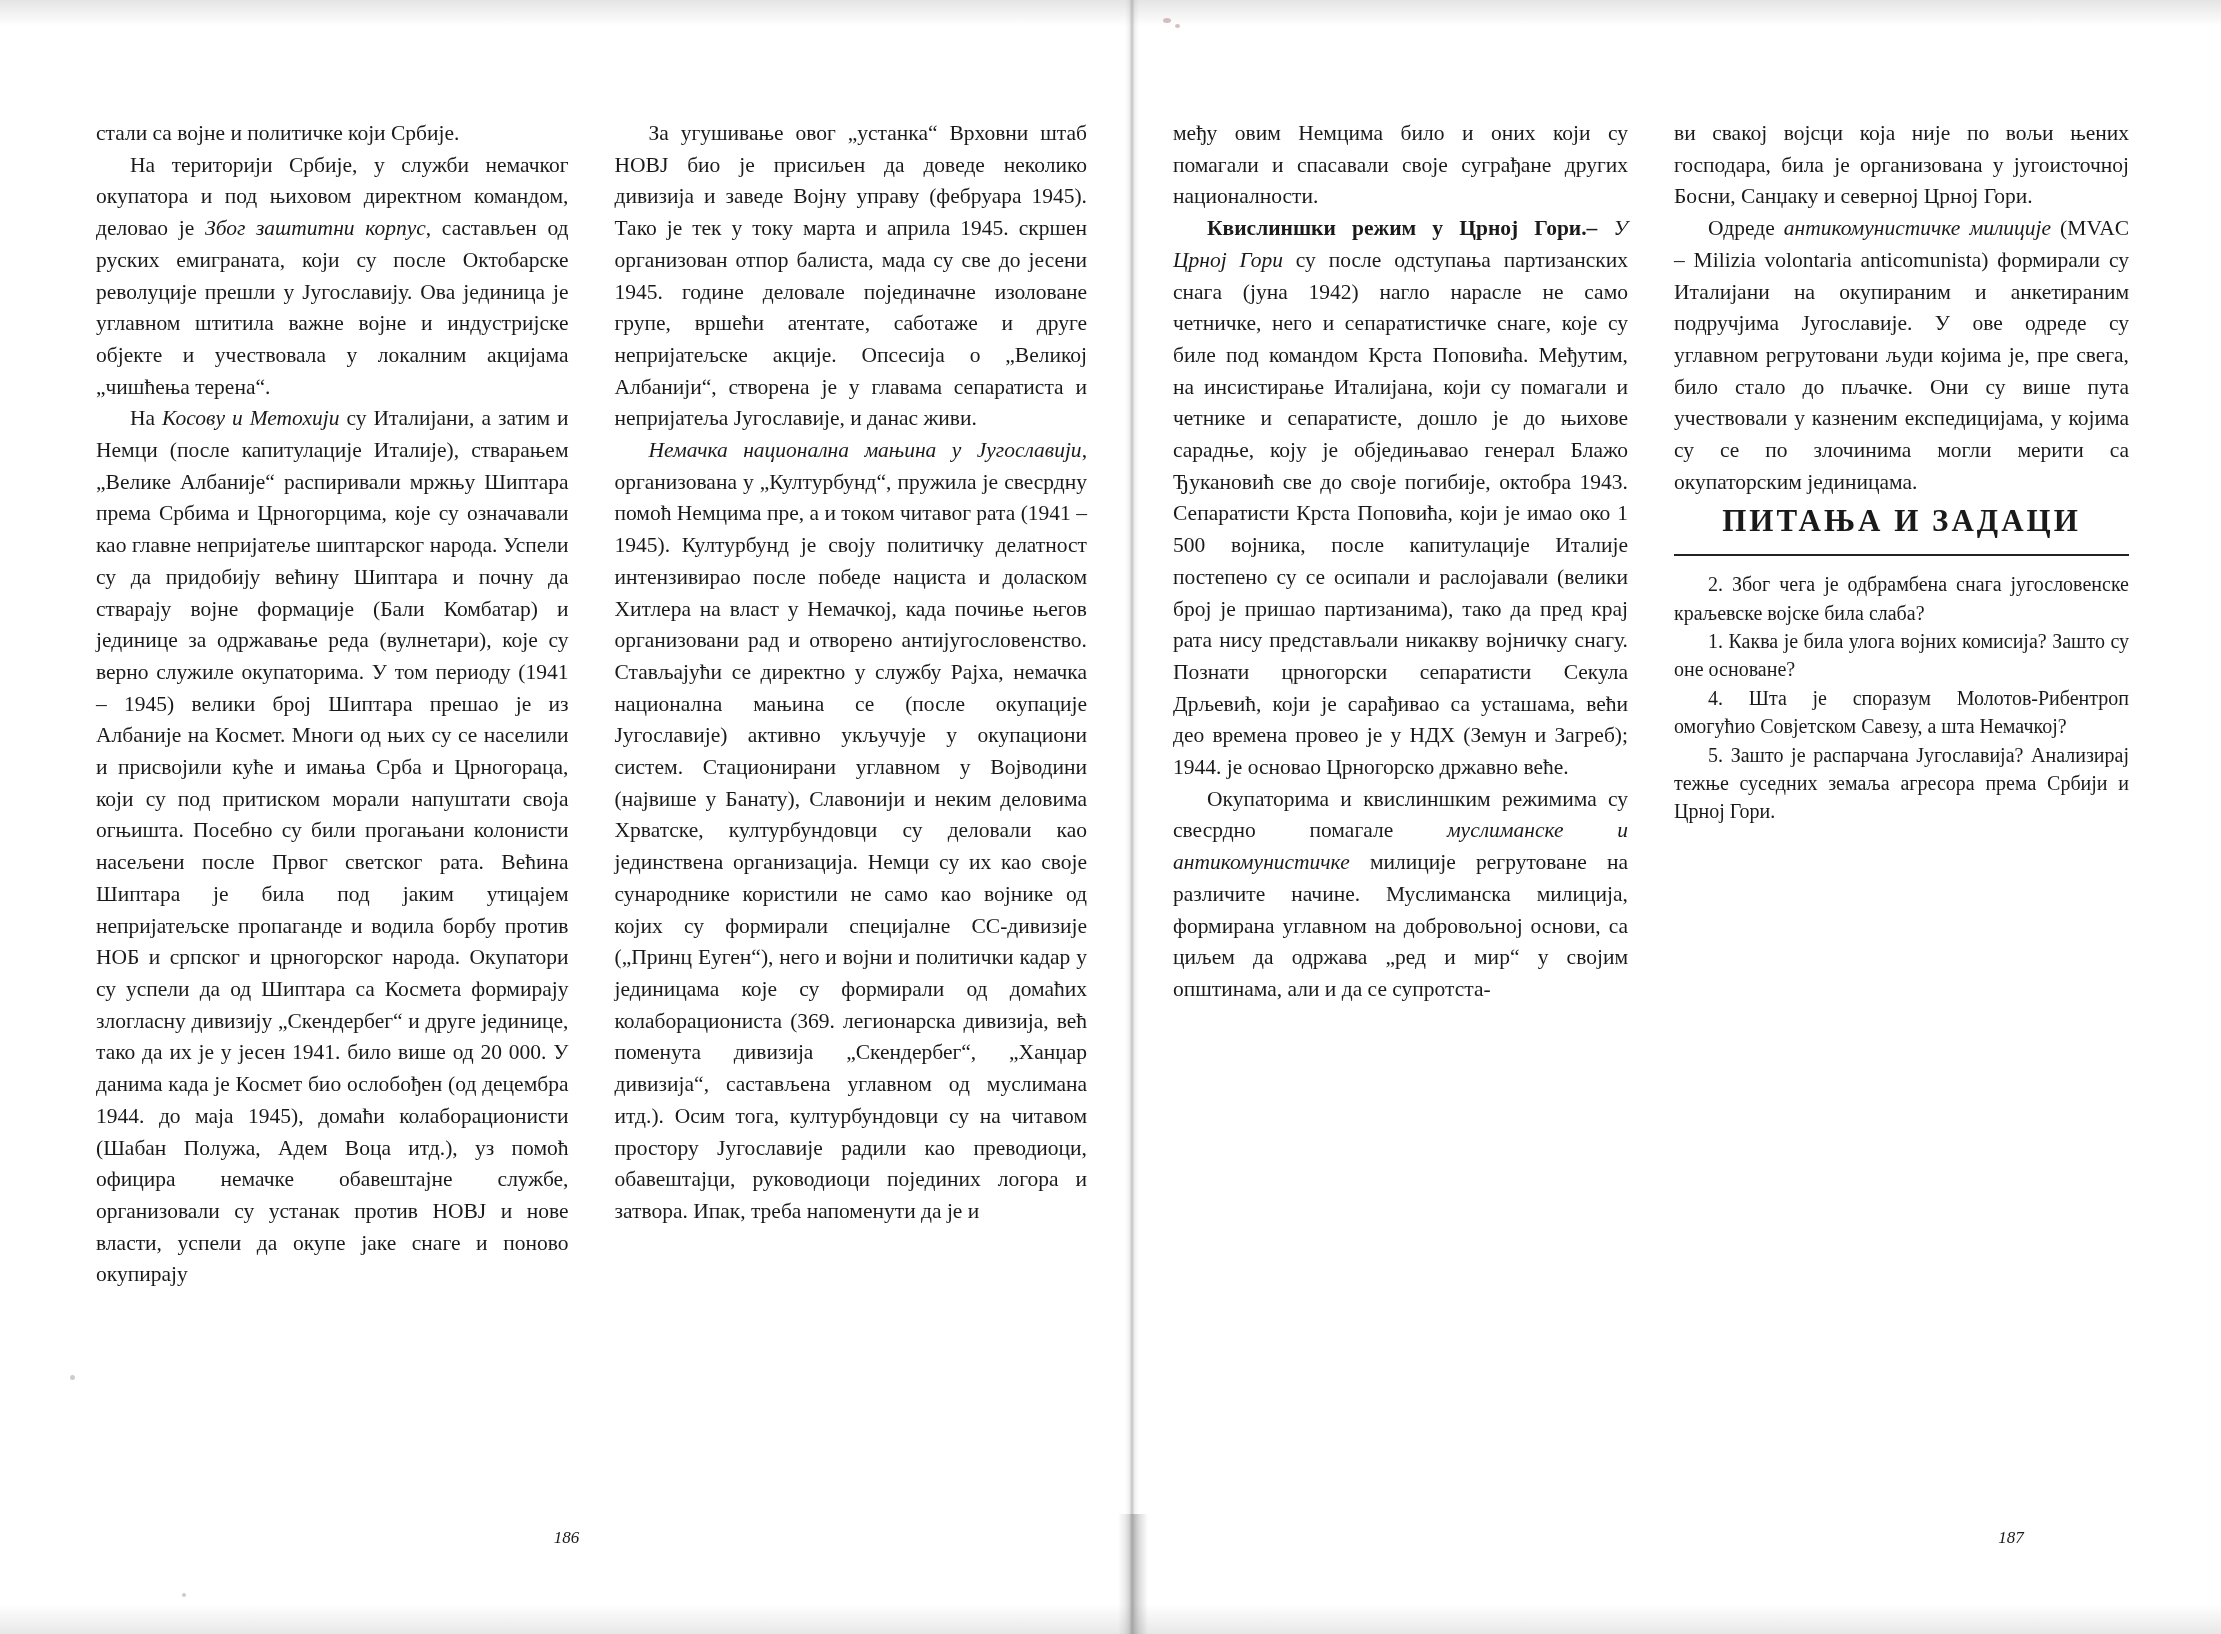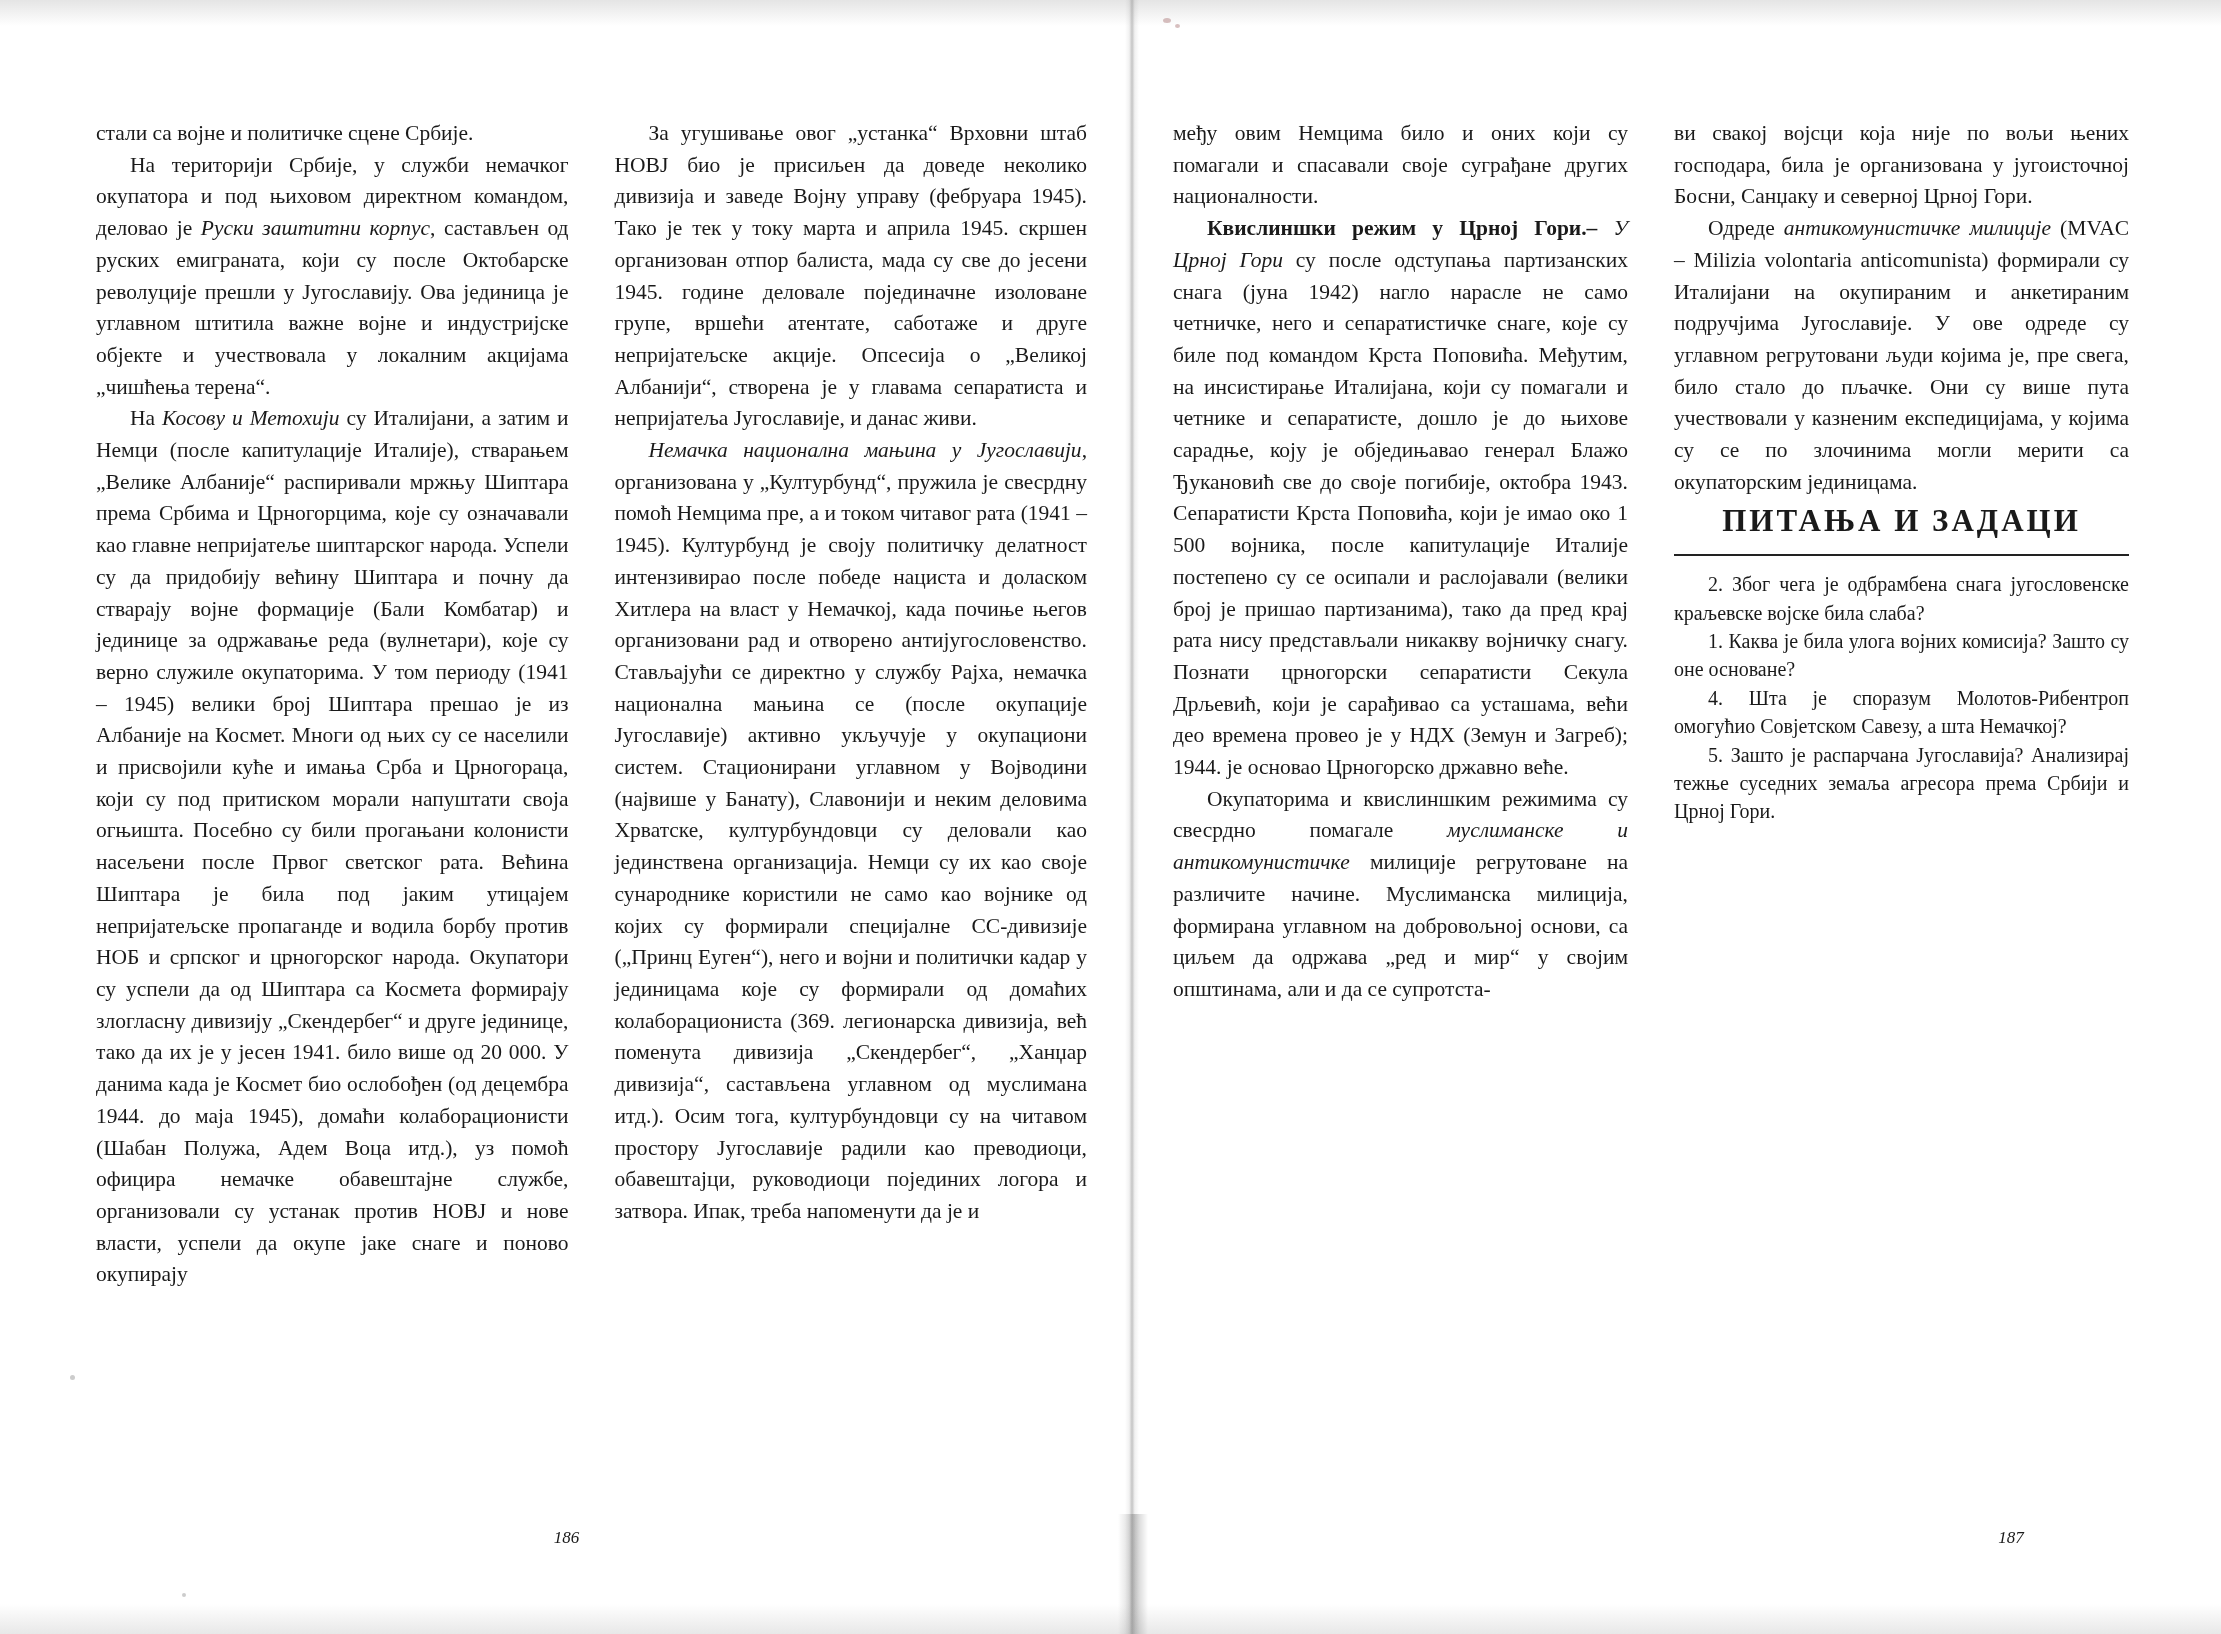--- a/index.html
+++ b/index.html
@@ -127,22 +127,22 @@
 </style>
 </head>
 <body>
 
 <div class="spread">
 
   <div class="page page-left">
     <div class="columns">
 
       <div class="col">
-        <p class="noindent">стали са војне и политичке сцене Србије.</p>
-        <p>На територији Србије, у служби немачког окупатора и под њиховом директном командом, деловао је <span class="it">Руски заштитни корпус</span>, састављен од руских емиграната, који су после Октобарске револуције прешли у Југославију. Ова јединица је углавном штитила важне војне и индустријске објекте и учествовала у локалним акцијама „чишћења терена“.</p>
+        <p class="noindent">стали са војне и политичке који Србије.</p>
+        <p>На територији Србије, у служби немачког окупатора и под њиховом директном командом, деловао је <span class="it">Због заштитни корпус</span>, састављен од руских емиграната, који су после Октобарске револуције прешли у Југославију. Ова јединица је углавном штитила важне војне и индустријске објекте и учествовала у локалним акцијама „чишћења терена“.</p>
         <p>На <span class="it">Косову и Метохији</span> су Италијани, а затим и Немци (после капитулације Италије), стварањем „Велике Албаније“ распиривали мржњу Шиптара према Србима и Црногорцима, које су означавали као главне непријатеље шиптарског народа. Успели су да придобију већину Шиптара и почну да стварају војне формације (Бали Комбатар) и јединице за одржавање реда (вулнетари), које су верно служиле окупаторима. У том периоду (1941 – 1945) велики број Шиптара прешао је из Албаније на Космет. Многи од њих су се населили и присвојили куће и имања Срба и Црногораца, који су под притиском морали напуштати своја огњишта. Посебно су били прогањани колонисти насељени после Првог светског рата. Већина Шиптара је била под јаким утицајем непријатељске пропаганде и водила борбу против НОБ и српског и црногорског народа. Окупатори су успели да од Шиптара са Космета формирају злогласну дивизију „Скендербег“ и друге јединице, тако да их је у јесен 1941. било више од 20 000. У данима када је Космет био ослобођен (од децембра 1944. до маја 1945), домаћи колаборационисти (Шабан Полужа, Адем Воца итд.), уз помоћ официра немачке обавештајне службе, организовали су устанак против НОВЈ и нове власти, успели да окупе јаке снаге и поново окупирају</p>
       </div>
 
       <div class="col">
         <p>За угушивање овог „устанка“ Врховни штаб НОВЈ био је присиљен да доведе неколико дивизија и заведе Војну управу (фебруара 1945). Тако је тек у току марта и априла 1945. скршен организован отпор балиста, мада су све до јесени 1945. године деловале појединачне изоловане групе, вршећи атентате, саботаже и друге непријатељске акције. Опсесија о „Великој Албанији“, створена је у главама сепаратиста и непријатеља Југославије, и данас живи.</p>
         <p><span class="it">Немачка национална мањина у Југославији</span>, организована у „Културбунд“, пружила је свесрдну помоћ Немцима пре, а и током читавог рата (1941 – 1945). Културбунд је своју политичку делатност интензивирао после победе нациста и доласком Хитлера на власт у Немачкој, када почиње његов организовани рад и отворено антијугословенство. Стављајући се директно у службу Рајха, немачка национална мањина се (после окупације Југославије) активно укључује у окупациони систем. Стационирани углавном у Војводини (највише у Банату), Славонији и неким деловима Хрватске, културбундовци су деловали као јединствена организација. Немци су их као своје сународнике користили не само као војнике од којих су формирали специјалне СС-дивизије („Принц Еуген“), него и војни и политички кадар у јединицама које су формирали од домаћих колаборациониста (369. легионарска дивизија, већ поменута дивизија „Скендербег“, „Ханџар дивизија“, састављена углавном од муслимана итд.). Осим тога, културбундовци су на читавом простору Југославије радили као преводиоци, обавештајци, руководиоци појединих логора и затвора. Ипак, треба напоменути да је и</p>
       </div>
 
     </div>
     <div class="folio">186</div>

